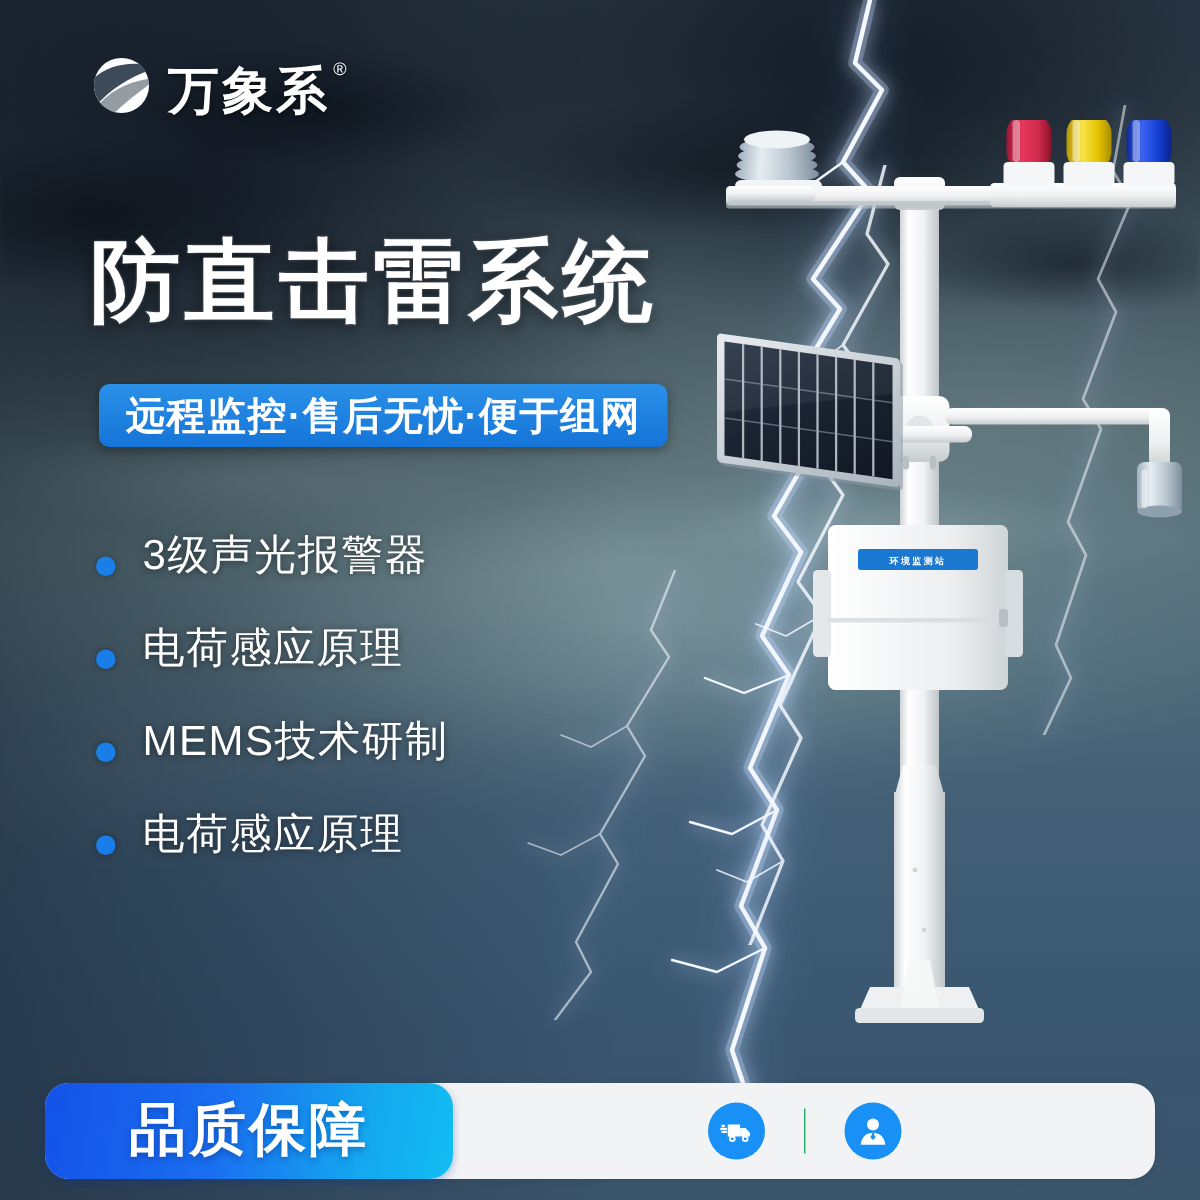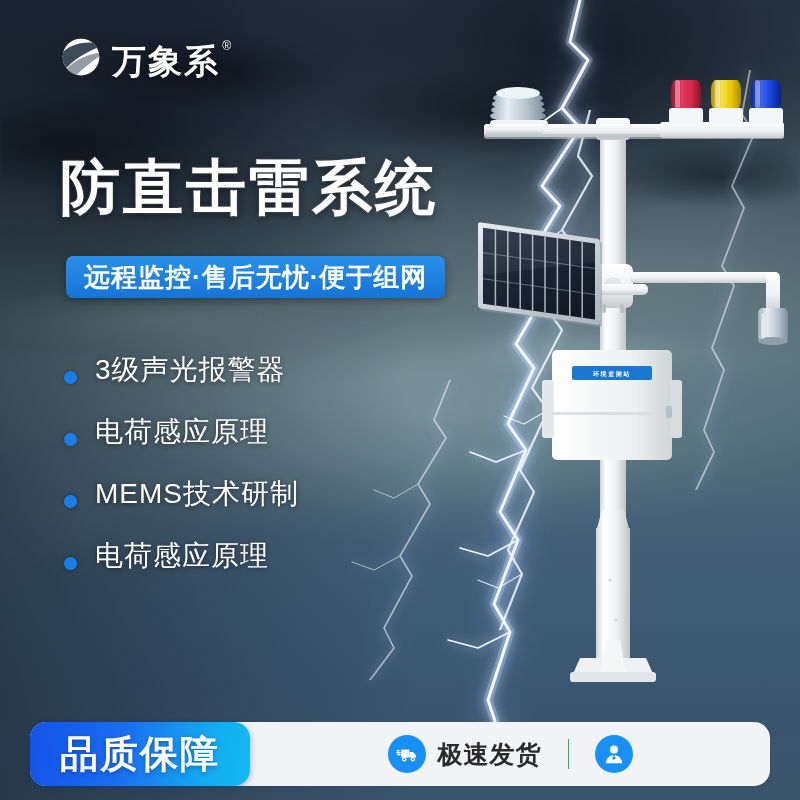--- a/index.html
+++ b/index.html
@@ -203,21 +203,21 @@
     bottom: 14px;
     width: 740px;
     height: 64px;
     background: #f2f3f5;
     border-radius: 16px;
     display: flex;
     align-items: center;
     box-shadow: 0 1px 4px rgba(0,0,0,0.10);
   }
   .quality-pill {
-    width: 220px;
+    width: 272px;
     height: 64px;
     border-radius: 16px;
     background: linear-gradient(100deg, #1452e8 0%, #1a6ef0 42%, #14a8ef 78%, #12bdf2 100%);
     display: flex;
     align-items: center;
     justify-content: center;
     flex: 0 0 auto;
     box-shadow: 0 2px 6px rgba(12,60,160,0.35);
   }
   .quality-pill span {
@@ -516,21 +516,20 @@
           <svg width="24" height="24" viewBox="0 0 24 24">
             <path d="M2.5 8.5 h1.2 M1.8 10.6 h3.2 M2.6 12.6 h2.6" stroke="#ffffff" stroke-width="1.5" stroke-linecap="round" fill="none"></path>
             <path d="M6.2 7.6 h8.2 v8.0 h-8.2 z" fill="#ffffff"></path>
             <path d="M14.4 10.0 h3.6 l3.0 3.2 v2.4 h-6.6 z" fill="#ffffff"></path>
             <circle cx="9.2" cy="17.2" r="2.2" fill="#ffffff"></circle>
             <circle cx="9.2" cy="17.2" r="0.95" fill="#1890f5"></circle>
             <circle cx="17.8" cy="17.2" r="2.2" fill="#ffffff"></circle>
             <circle cx="17.8" cy="17.2" r="0.95" fill="#1890f5"></circle>
           </svg>
         </span>
-        <span class="trust-label">极速发货</span>
       </div>
       <div class="trust-divider"></div>
       <div class="trust-item">
         <span class="trust-icon">
           <svg width="24" height="24" viewBox="0 0 24 24">
             <circle cx="12" cy="7.6" r="4.0" fill="#ffffff"></circle>
             <path d="M3.8 21.2 C 4.4 15.6, 8.0 13.2, 12 13.2 C 16 13.2, 19.6 15.6, 20.2 21.2 Z" fill="#ffffff"></path>
             <path d="M12 13.4 L10.2 16.2 L12 18.0 L13.8 16.2 Z" fill="#1890f5"></path>
             <path d="M11.2 13.2 h1.6 v1.0 h-1.6 z" fill="#1890f5"></path>
           </svg>

